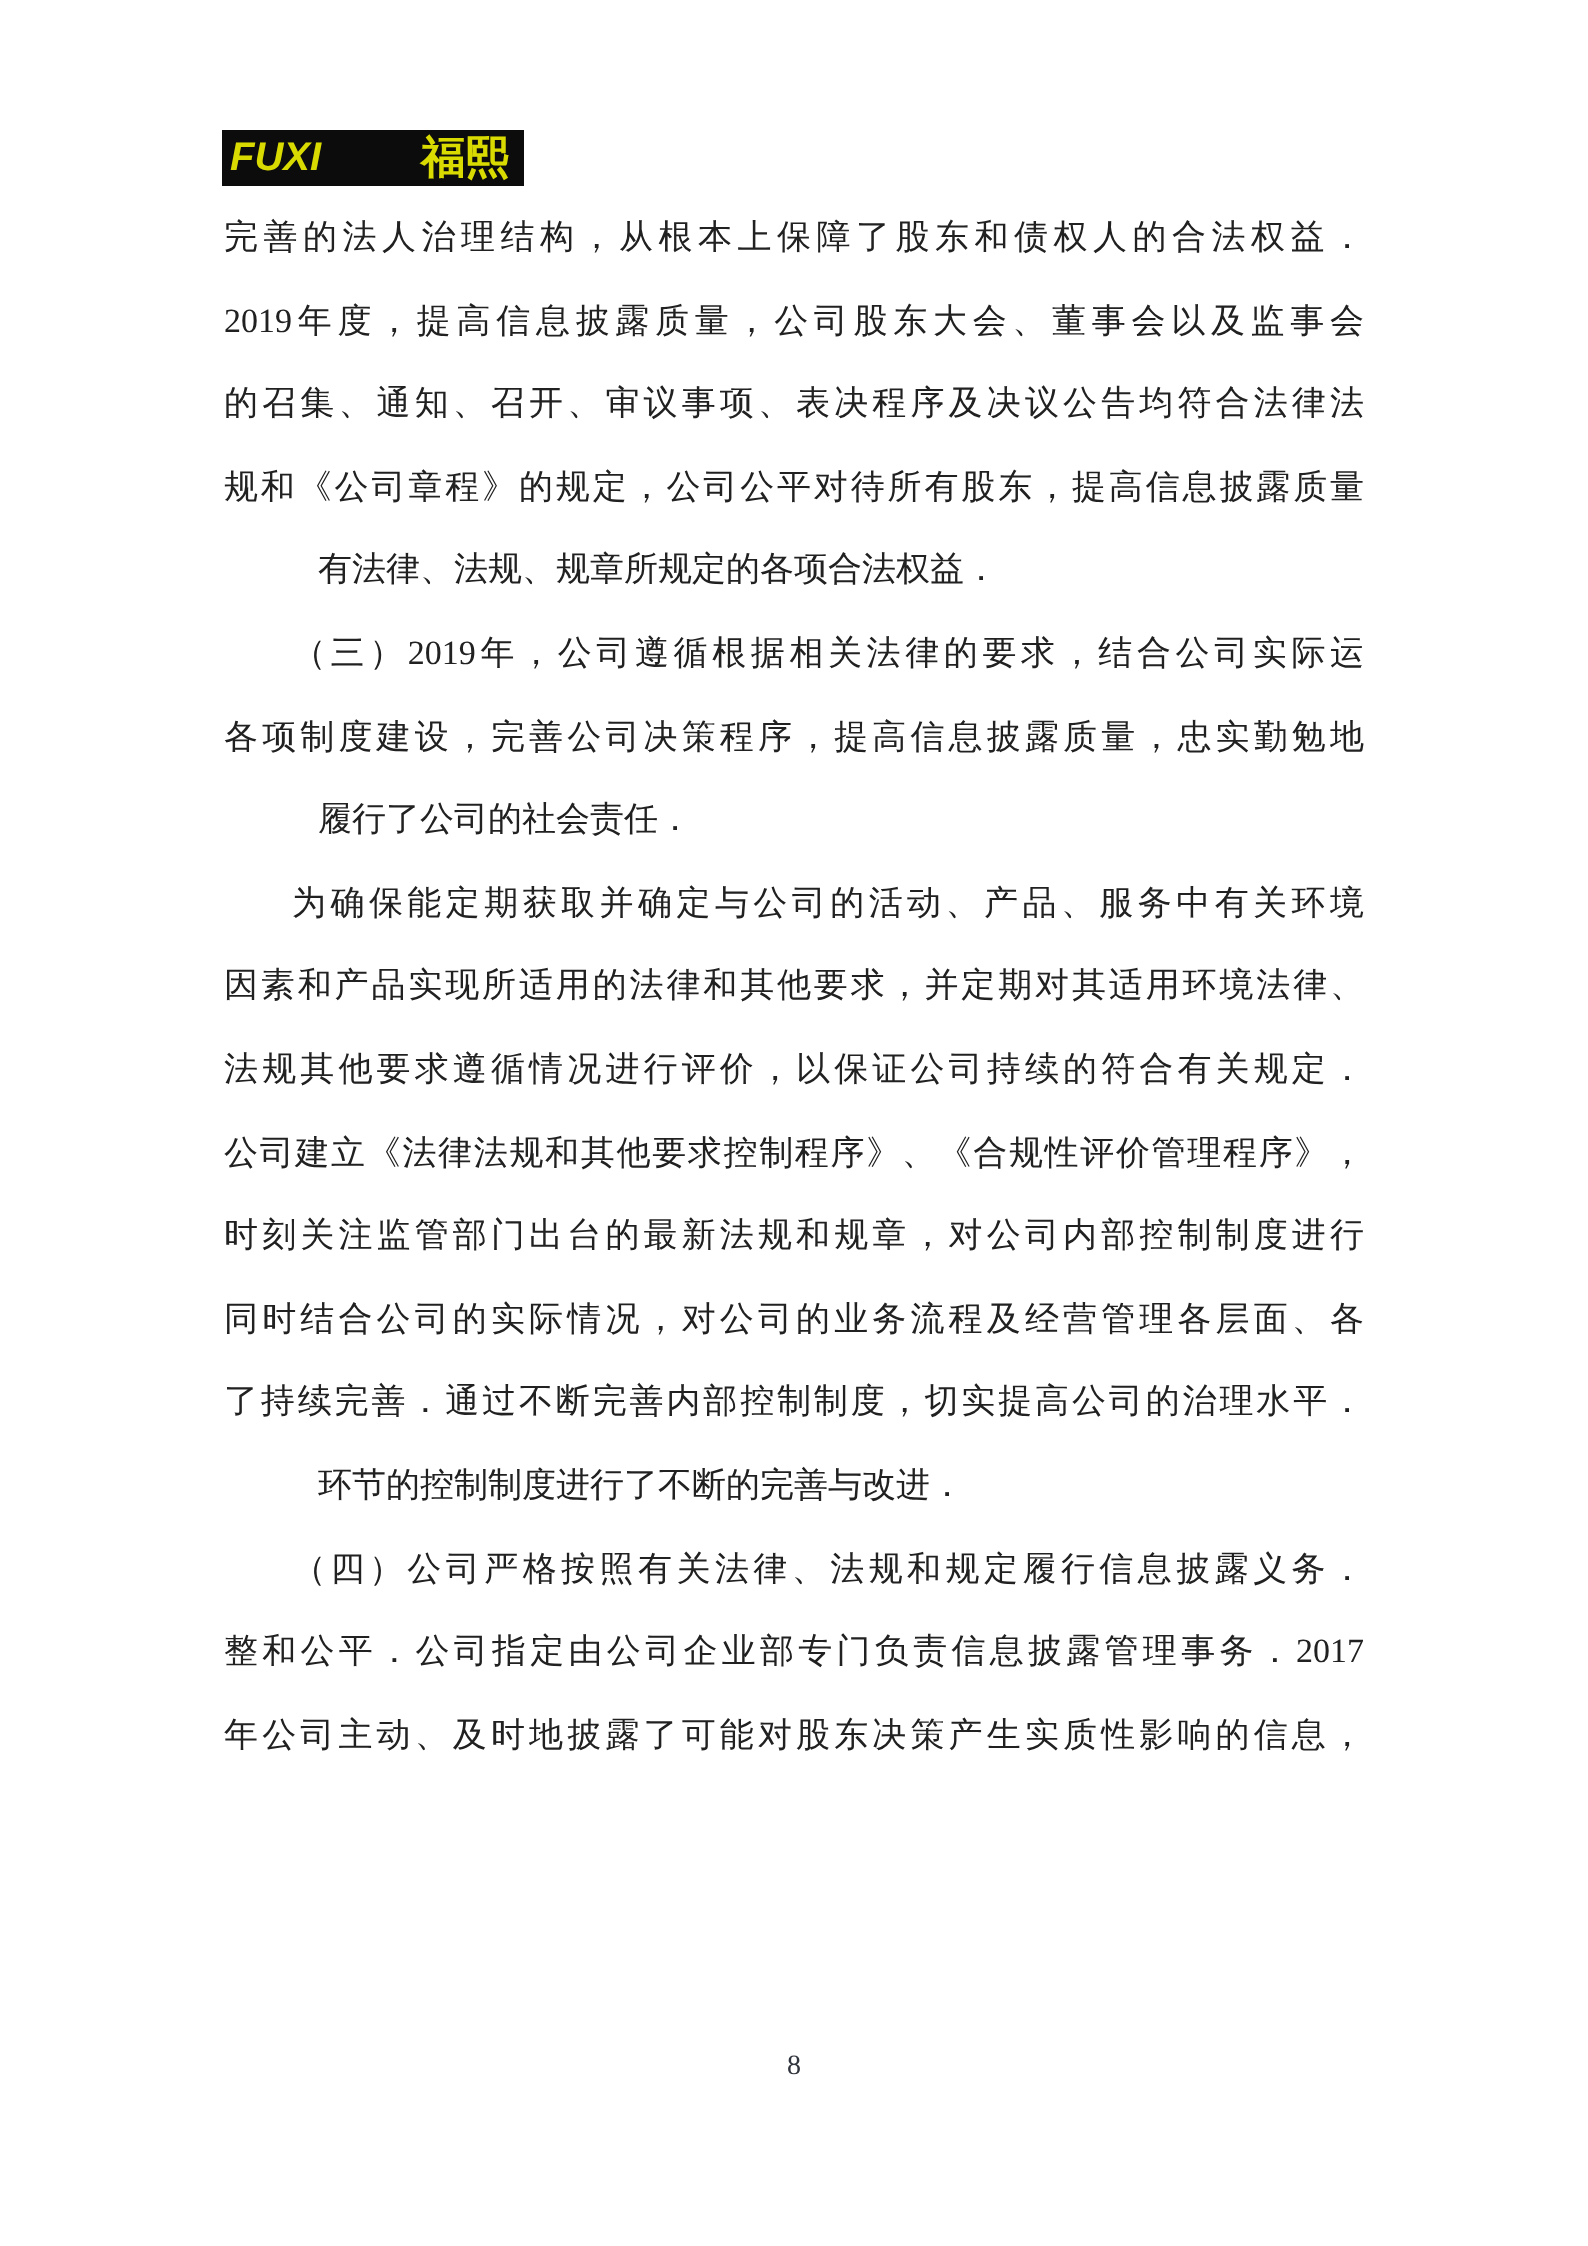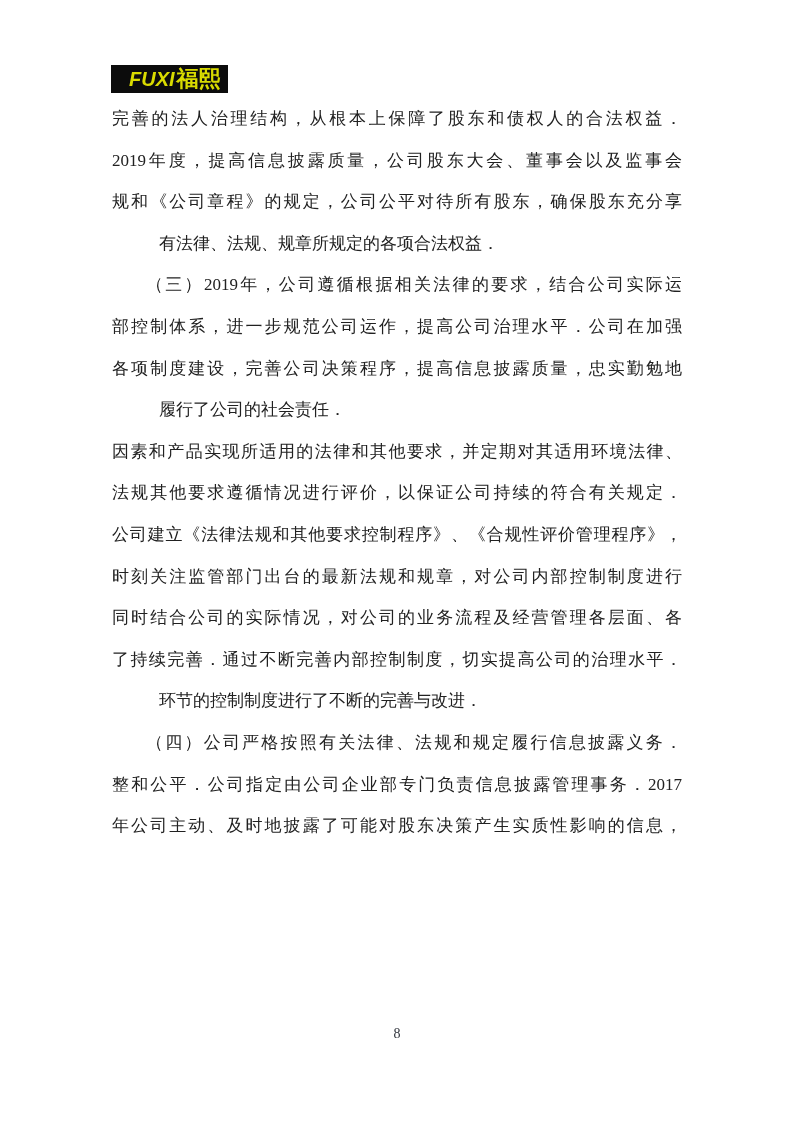--- a/index.html
+++ b/index.html
@@ -19,22 +19,23 @@
   
   .logo {
     position: absolute;
     left: 111px;
     top: 65px;
     height: 28px;
     background: #0c0c0c;
     color: #d9db00;
     display: flex;
     align-items: center;
-    padding: 0 7px 0 18px;
+    padding: 0 7px 0 4px;
     box-sizing: border-box;
+    gap: 48px;
   }
   .logo .latin {
     font-family: "Liberation Sans", "DejaVu Sans", sans-serif;
     font-weight: bold;
     font-style: italic;
     font-size: 20px;
     letter-spacing: 0px;
     line-height: 1;
   }
   .logo .cjk {
@@ -85,32 +86,33 @@
   <div class="logo">
     <span class="latin">FUXI</span>
     <span class="cjk">福熙</span>
   </div>
 
   <div class="content">
 
     <div class="para">
       <div class="line first">完善的法人治理结构，从根本上保障了股东和债权人的合法权益．</div>
       <div class="line">2019年度，提高信息披露质量，公司股东大会、董事会以及监事会</div>
-      <div class="line">规和《公司章程》的规定，公司公平对待所有股东，确保股东充分享</div>
+      <div class="line">的召集、通知、召开、审议事项、表决程序及决议公告均符合法律法</div>
+      <div class="line">规和《公司章程》的规定，公司公平对待所有股东，提高信息披露质量</div>
       <div class="line endpara">有法律、法规、规章所规定的各项合法权益．</div>
     </div>
 
     <div class="para indent">
       <div class="line first">（三）2019年，公司遵循根据相关法律的要求，结合公司实际运</div>
-      <div class="line">部控制体系，进一步规范公司运作，提高公司治理水平．公司在加强</div>
       <div class="line">各项制度建设，完善公司决策程序，提高信息披露质量，忠实勤勉地</div>
       <div class="line endpara">履行了公司的社会责任．</div>
     </div>
 
     <div class="para indent">
+      <div class="line first">为确保能定期获取并确定与公司的活动、产品、服务中有关环境</div>
       <div class="line">因素和产品实现所适用的法律和其他要求，并定期对其适用环境法律、</div>
       <div class="line">法规其他要求遵循情况进行评价，以保证公司持续的符合有关规定．</div>
       <div class="line">公司建立《法律法规和其他要求控制程序》、《合规性评价管理程序》，</div>
       <div class="line">时刻关注监管部门出台的最新法规和规章，对公司内部控制制度进行</div>
       <div class="line">同时结合公司的实际情况，对公司的业务流程及经营管理各层面、各</div>
       <div class="line">了持续完善．通过不断完善内部控制制度，切实提高公司的治理水平．</div>
       <div class="line endpara">环节的控制制度进行了不断的完善与改进．</div>
     </div>
 
     <div class="para indent">

